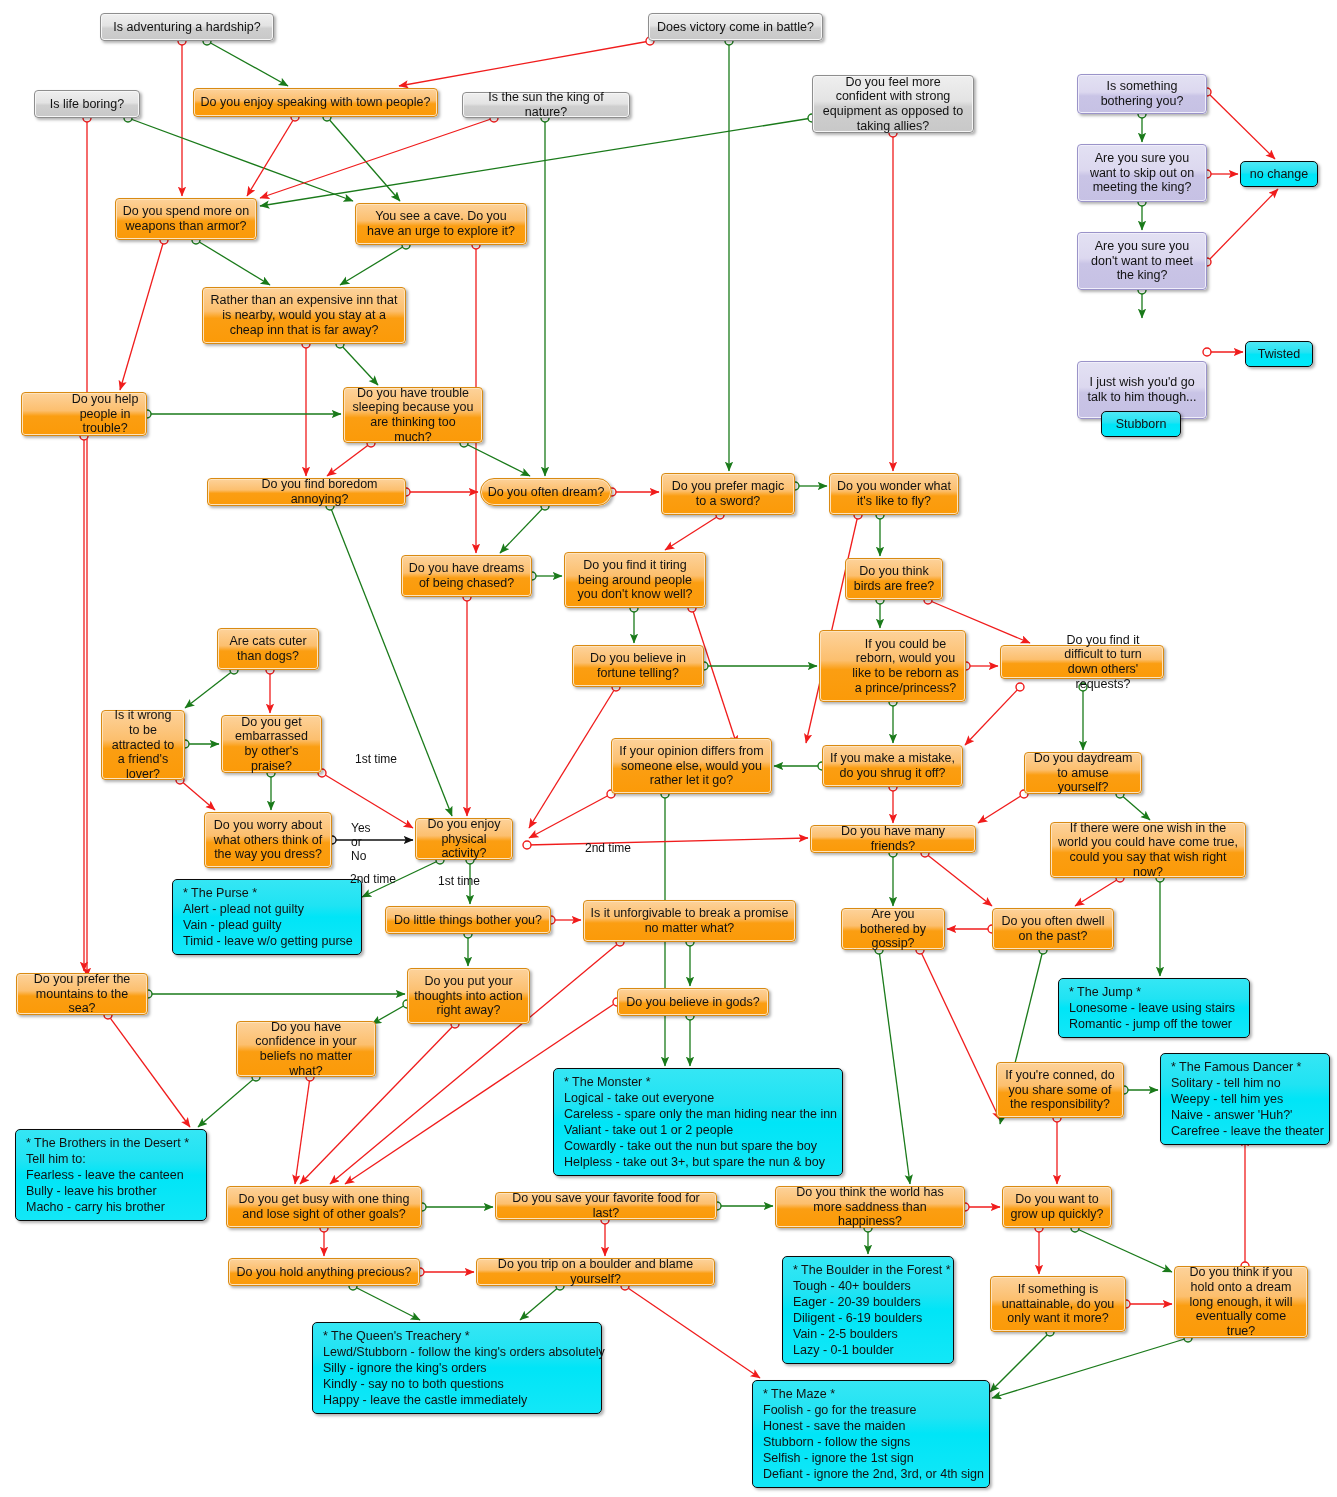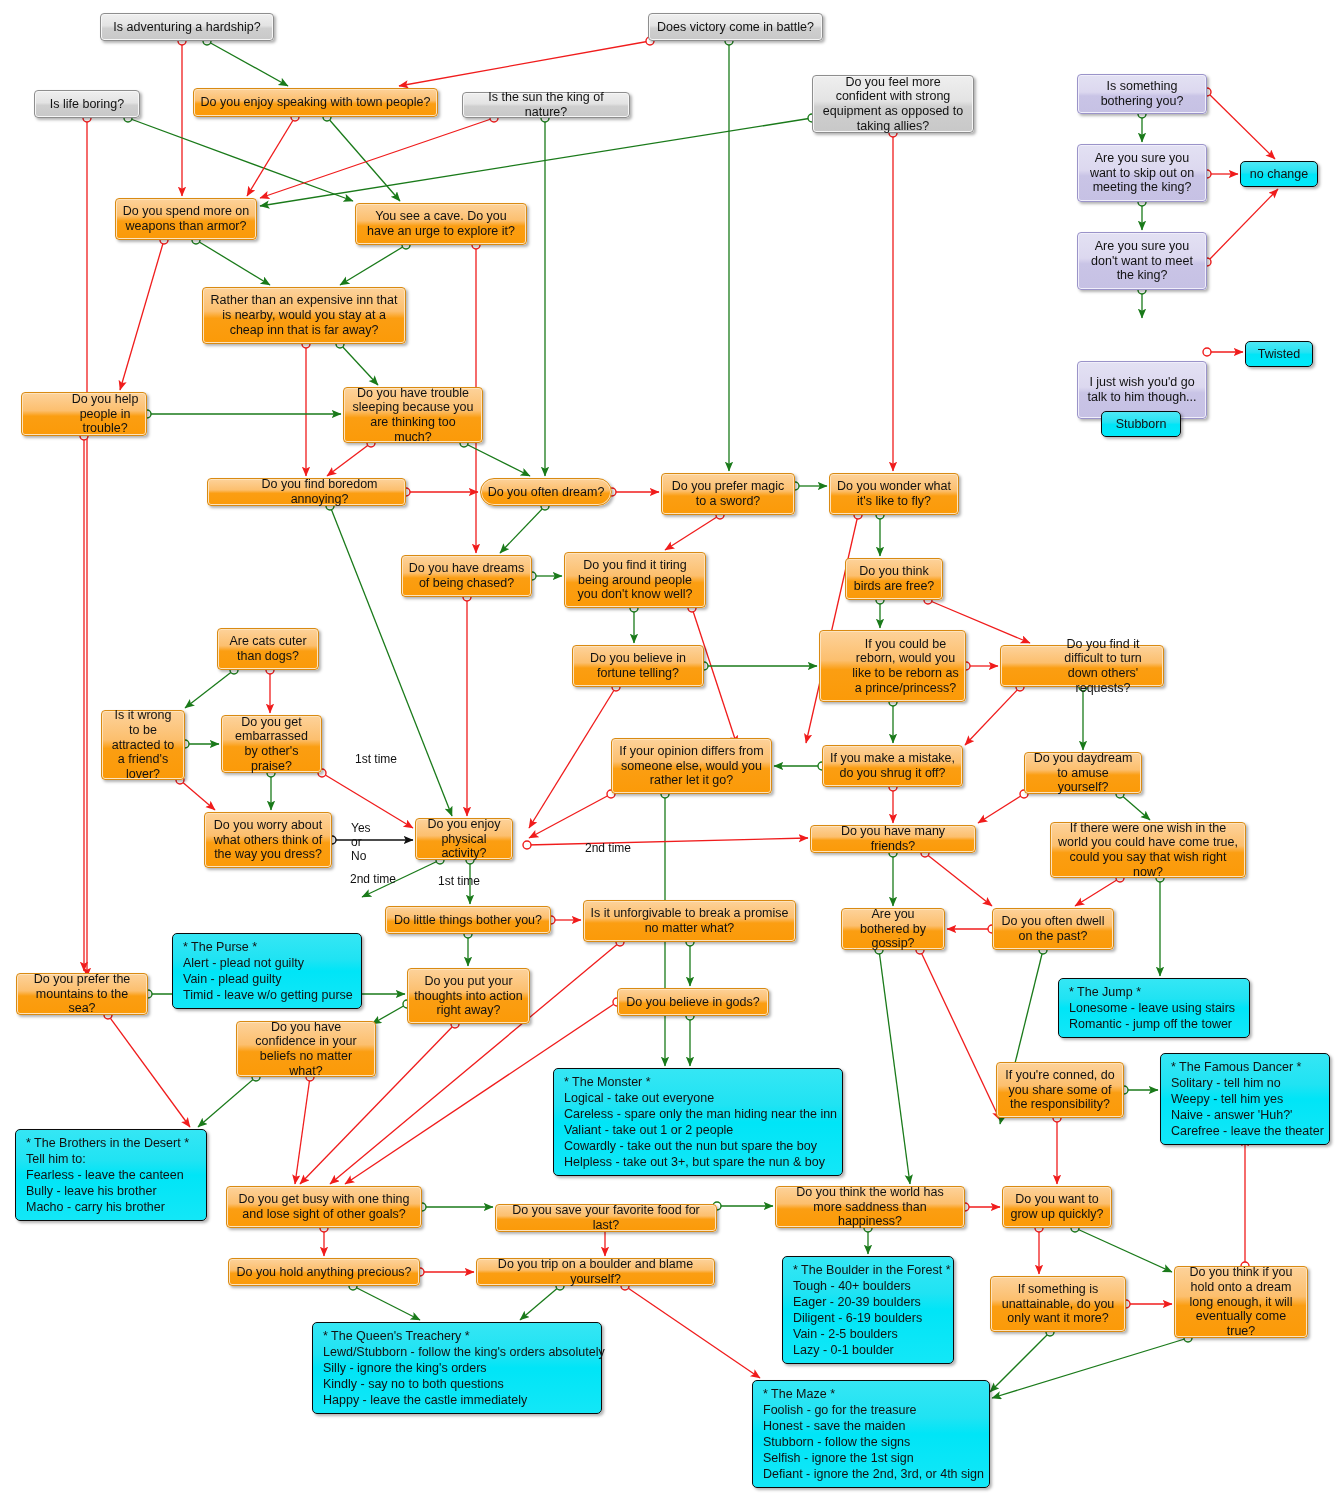--- a/index.html
+++ b/index.html
@@ -330,21 +330,21 @@
       </div>
       <div class="node n-q" style="left: 845px; top: 558px; width: 98px; height: 42px;">
         <span>Do you think birds are free?</span>
       </div>
       <div class="node n-q" style="left: 572px; top: 645px; width: 132px; height: 42px;">
         <span>Do you believe in fortune telling?</span>
       </div>
       <div class="node n-q" style="left: 819px; top: 630px; width: 147px; height: 72px; padding-left: 32px;">
         <span>If you could be reborn, would you like to be reborn as a prince/princess?</span>
       </div>
-      <div class="node n-q" style="left: 1000px; top: 645px; width: 164px; height: 42px; padding-left: 48px;">
+      <div class="node n-q" style="left: 1000px; top: 645px; width: 164px; height: 34px; padding-left: 48px;">
         <span>Do you find it difficult to turn down others' requests?</span>
       </div>
       <div class="node n-q" style="left: 217px; top: 628px; width: 102px; height: 42px;">
         <span>Are cats cuter than dogs?</span>
       </div>
       <div class="node n-q" style="left: 101px; top: 710px; width: 84px; height: 70px;">
         <span>Is it wrong to be attracted to a friend's lover?</span>
       </div>
       <div class="node n-q" style="left: 221px; top: 715px; width: 101px; height: 58px;">
         <span>Do you get embarrassed by other's praise?</span>
@@ -393,21 +393,21 @@
       </div>
       <div class="node n-q" style="left: 236px; top: 1021px; width: 140px; height: 56px;">
         <span>Do you have confidence in your beliefs no matter what?</span>
       </div>
       <div class="node n-q" style="left: 996px; top: 1062px; width: 128px; height: 56px;">
         <span>If you're conned, do you share some of the responsibility?</span>
       </div>
       <div class="node n-q" style="left: 226px; top: 1186px; width: 196px; height: 42px;">
         <span>Do you get busy with one thing and lose sight of other goals?</span>
       </div>
-      <div class="node n-q" style="left: 495px; top: 1192px; width: 222px; height: 28px; margin-top: 12px;">
+      <div class="node n-q" style="left: 495px; top: 1192px; width: 222px; height: 28px;">
         <span>Do you save your favorite food for last?</span>
       </div>
       <div class="node n-q" style="left: 775px; top: 1186px; width: 190px; height: 42px;">
         <span>Do you think the world has more saddness than happiness?</span>
       </div>
       <div class="node n-q" style="left: 1002px; top: 1186px; width: 110px; height: 42px;">
         <span>Do you want to grow up quickly?</span>
       </div>
       <div class="node n-q" style="left: 228px; top: 1258px; width: 192px; height: 28px;">
         <span>Do you hold anything precious?</span>
@@ -435,21 +435,21 @@
       </div>
       <div class="node n-t" style="left: 1240px; top: 161px; width: 78px; height: 26px;">
         <span>no change</span>
       </div>
       <div class="node n-t" style="left: 1245px; top: 341px; width: 68px; height: 26px;">
         <span>Twisted</span>
       </div>
       <div class="node n-t" style="left: 1101px; top: 411px; width: 80px; height: 26px;">
         <span>Stubborn</span>
       </div>
-      <div class="node n-r" style="left: 172px; top: 933px; width: 190px; min-height: 72px;">
+      <div class="node n-r" style="left: 172px; top: 879px; width: 190px; min-height: 72px;">
         <div class="ln">* The Purse *</div>
         <div class="ln">Alert - plead not guilty</div>
         <div class="ln">Vain - plead guilty</div>
         <div class="ln">Timid - leave w/o getting purse</div>
       </div>
       <div class="node n-r" style="left: 553px; top: 1068px; width: 290px; min-height: 96px;">
         <div class="ln">* The Monster *</div>
         <div class="ln">Logical - take out everyone</div>
         <div class="ln">Careless - spare only the man hiding near the inn</div>
         <div class="ln">Valiant - take out 1 or 2 people</div>

